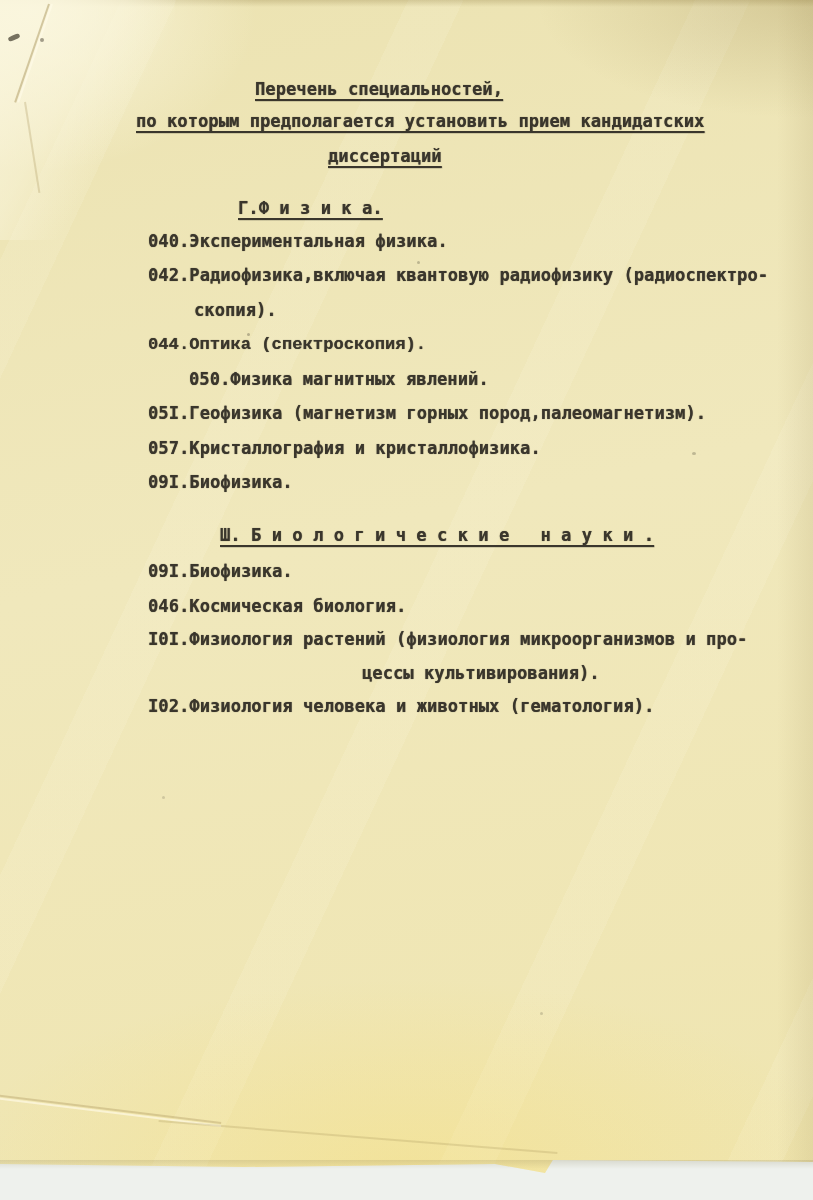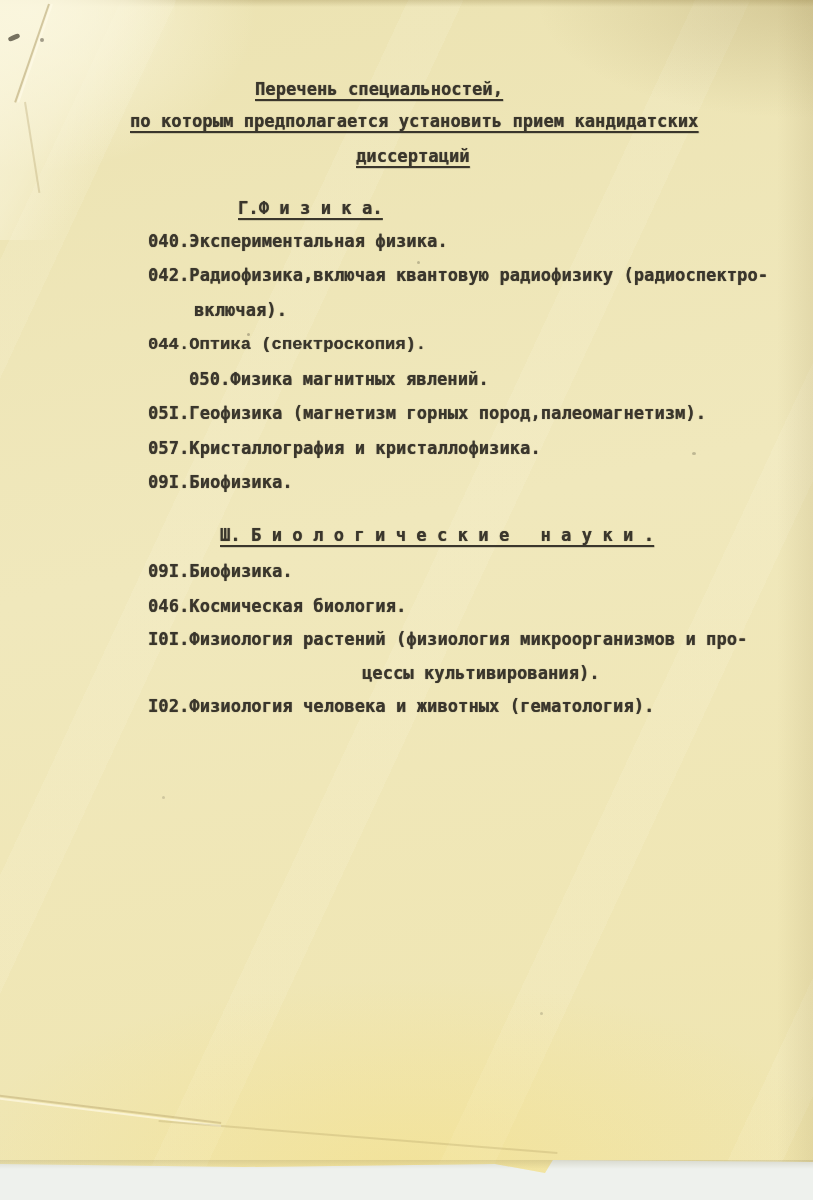--- a/index.html
+++ b/index.html
@@ -65,27 +65,27 @@
 
     <div class="speck" style="left:8px;top:35px;width:12px;height:5px;transform:rotate(-22deg);opacity:.75;border-radius:40%;"></div>
     <div class="speck" style="left:40px;top:38px;width:4px;height:4px;opacity:.5;"></div>
     <div class="speck" style="left:247px;top:333px;width:3px;height:3px;opacity:.35;"></div>
     <div class="speck" style="left:692px;top:452px;width:4px;height:3px;opacity:.3;"></div>
     <div class="speck" style="left:417px;top:261px;width:3px;height:3px;opacity:.3;"></div>
     <div class="speck" style="left:540px;top:1012px;width:3px;height:3px;opacity:.22;"></div>
     <div class="speck" style="left:162px;top:796px;width:3px;height:3px;opacity:.2;"></div>
 
     <div class="line u" style="left:255px;top:78px;">Перечень специальностей,</div>
-    <div class="line u" style="left:130px;top:110px;">по которым предполагается установить прием кандидатских</div>
-    <div class="line u" style="left:356px;top:145px;">диссертаций</div>
+    <div class="line u" style="left:136px;top:110px;">по которым предполагается установить прием кандидатских</div>
+    <div class="line u" style="left:328px;top:145px;">диссертаций</div>
 
     <div class="line uh" style="left:238px;top:197px;">Г.Ф и з и к а.</div>
     <div class="line" style="left:148px;top:230px;">040.Экспериментальная физика.</div>
     <div class="line" style="left:148px;top:264px;">042.Радиофизика,включая квантовую радиофизику (радиоспектро-</div>
-    <div class="line" style="left:194px;top:299px;">включая).</div>
+    <div class="line" style="left:194px;top:299px;">скопия).</div>
     <div class="line" style="left:148px;top:334px;font-family:Liberation Mono, monospace;">044.Оптика (спектроскопия).</div>
     <div class="line" style="left:148px;top:368px;margin-left:41px;">050.Физика магнитных явлений.</div>
     <div class="line" style="left:148px;top:402px;">05I.Геофизика (магнетизм горных пород,палеомагнетизм).</div>
     <div class="line" style="left:148px;top:437px;">057.Кристаллография и кристаллофизика.</div>
     <div class="line" style="left:148px;top:471px;">09I.Биофизика.</div>
 
     <div class="line uh" style="left:220px;top:524px;">Ш. Б и о л о г и ч е с к и е   н а у к и .</div>
     <div class="line" style="left:148px;top:560px;">09I.Биофизика.</div>
     <div class="line" style="left:148px;top:595px;">046.Космическая биология.</div>
     <div class="line" style="left:148px;top:628px;">I0I.Физиология растений (физиология микроорганизмов и про-</div>

